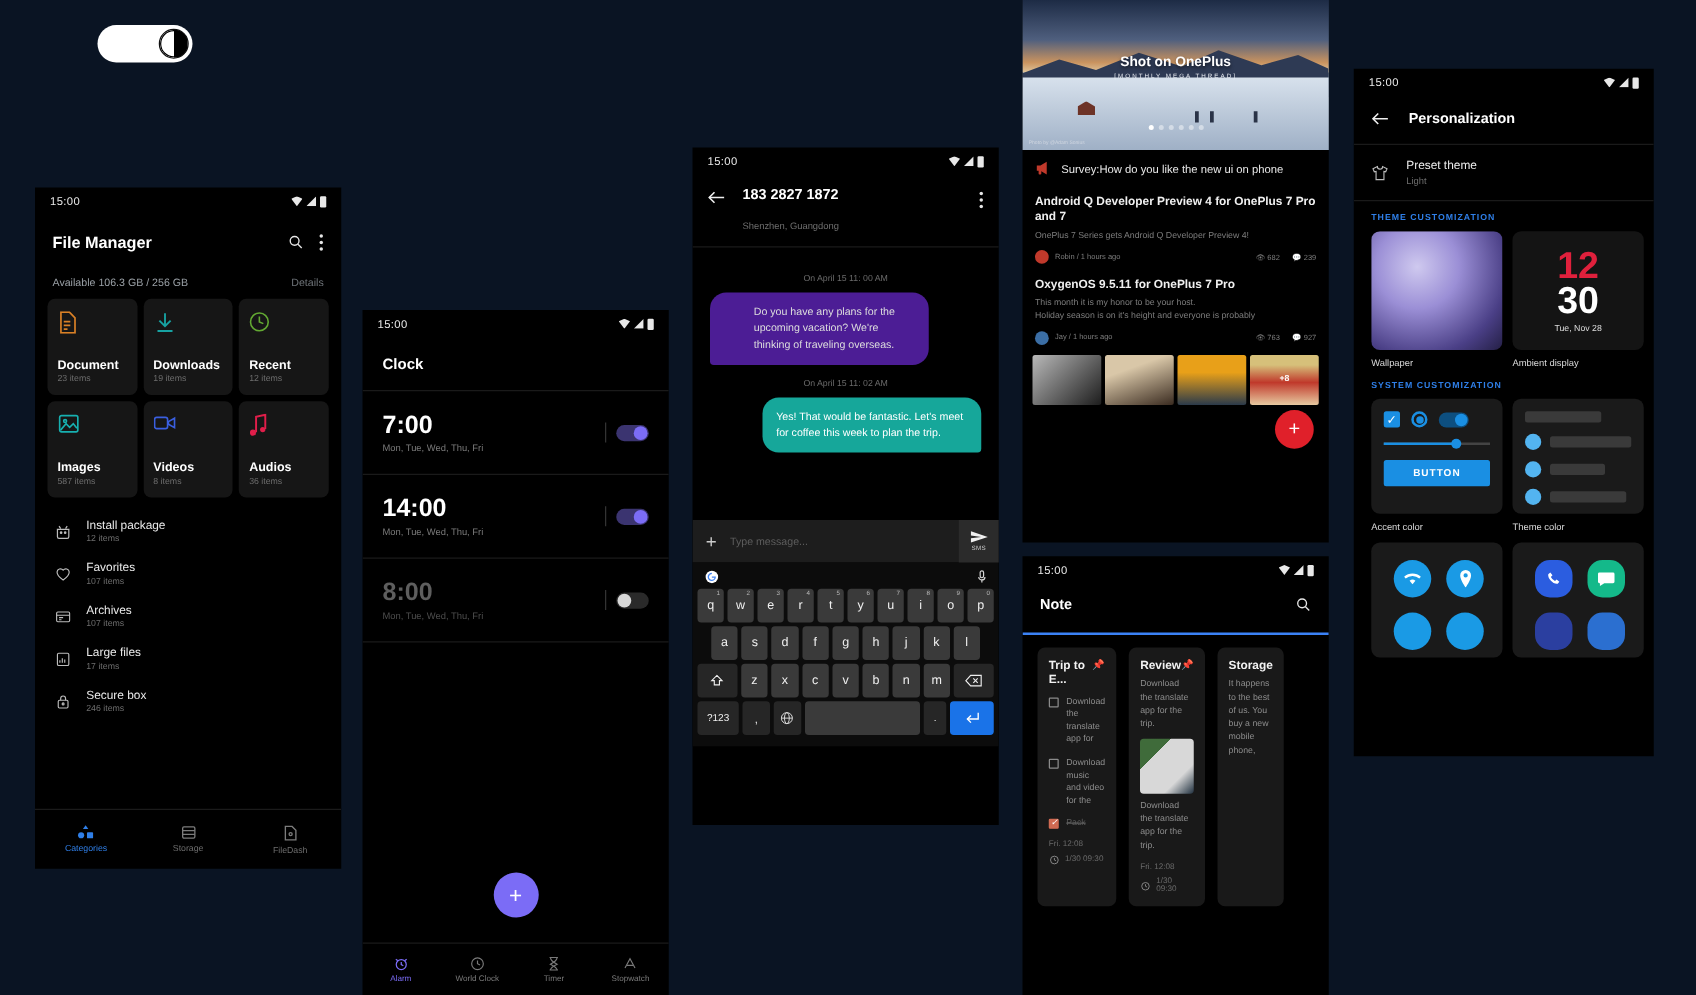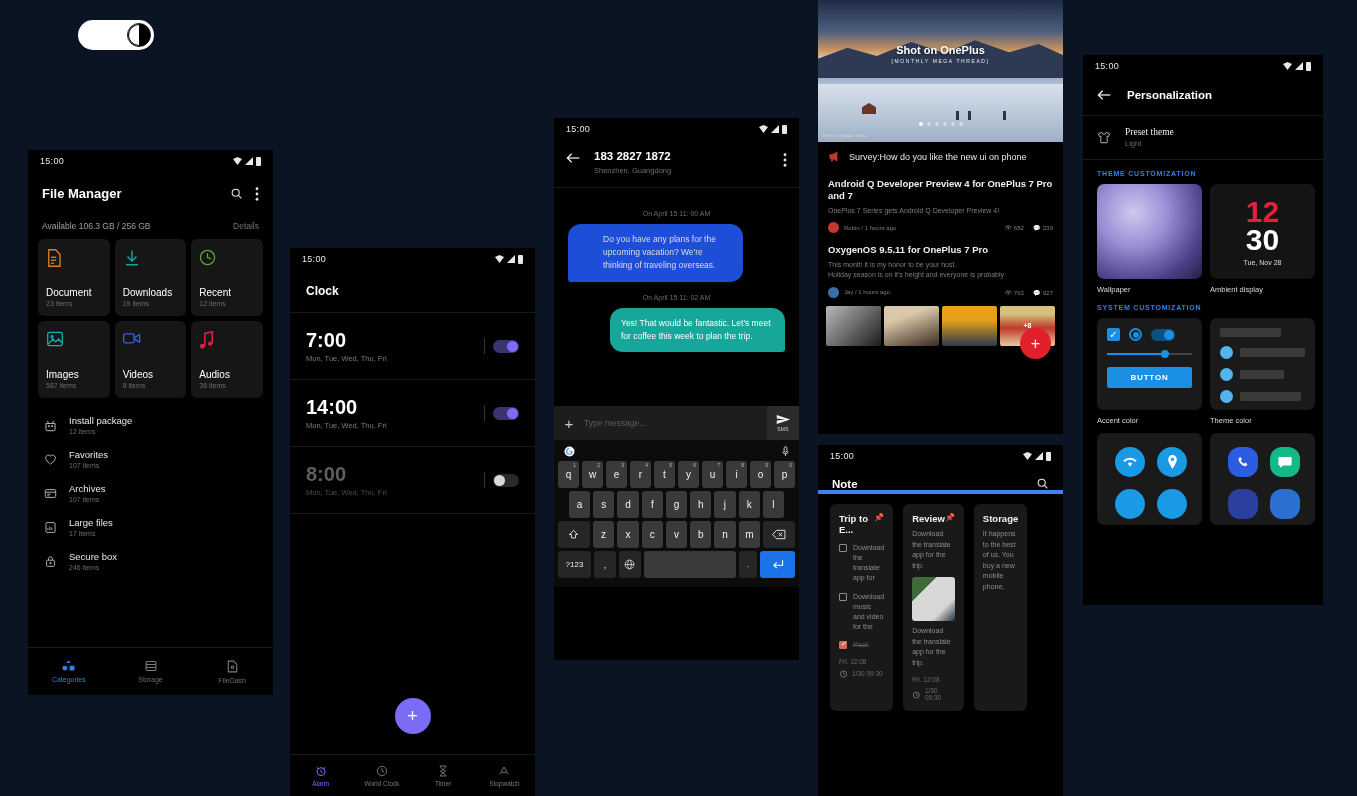--- a/index.html
+++ b/index.html
@@ -38,21 +38,21 @@
   .fm-title { display:flex; align-items:center; justify-content:space-between;
      padding:14px 14px 16px; }
   .fm-title h1 { font-size:13px; font-weight:bold; }
   .fm-acts { display:flex; align-items:center; gap:12px; }
   .avail { display:flex; justify-content:space-between; padding:4px 14px 8px;
      font-size:8.5px; color:#9aa0a6; }
   .avail .det { color:#6e7378; }
   .tiles { display:grid; grid-template-columns:repeat(3,1fr); gap:5px; padding:0 10px; }
   .tile { background:#161616; border-radius:6px; padding:10px 8px 9px; height:77px;
      display:flex; flex-direction:column; justify-content:space-between; }
-  .tile .tlabel { font-size:10px; font-weight:normal; color:#fff; }
+  .tile .tlabel { font-size:10px; font-weight:bold; color:#fff; }
   .tile .tcount { font-size:7px; color:#6d6d6d; margin-top:2px; }
   .fm-list { margin-top:10px; }
   .fm-row { display:flex; align-items:center; gap:12px; padding:7px 16px; }
   .fm-row .rl { font-size:9.5px; color:#eaeaea; }
   .fm-row .rc { font-size:7px; color:#6d6d6d; margin-top:2px; }
   .fm-tabs { position:absolute; bottom:0; left:0; right:0; height:48px;
      display:flex; border-top:1px solid #1b1b1b; }
   .fm-tab { flex:1; display:flex; flex-direction:column; align-items:center;
      justify-content:center; gap:4px; font-size:7px; color:#6d6d6d; }
   .fm-tab.active { color:#2f7fe8; }
@@ -83,26 +83,26 @@
      display:flex; border-top:1px solid #1a1a1a; }
   .clk-tab { flex:1; display:flex; flex-direction:column; align-items:center;
      justify-content:center; gap:3px; font-size:6.5px; color:#7a7a7a; }
   .clk-tab.active { color:#7b6cf6; }
 
   
   #msgApp { left:554px; top:118px; width:245px; height:542px; }
   .ms-head { display:flex; align-items:flex-start; gap:14px; padding:10px 12px 12px;
      border-bottom:1px solid #1a1a1a; }
   .ms-head .mh-num { font-size:11.5px; font-weight:bold; }
-  .ms-head .mh-loc { font-size:7.5px; color:#6f6f6f; margin-top:4px; }
+  .ms-head .mh-loc { font-size:7.5px; color:#6f6f6f; margin-top:14px; }
   .ms-body { padding:18px 14px 8px; height:218px; }
   .stamp { text-align:center; font-size:7px; color:#6a6a6a; margin:4px 0 7px; }
   .bub { max-width:175px; padding:9px 11px; font-size:8.5px; line-height:1.55;
      border-radius:13px; }
-  .bub.them { background:#1d4ed8; color:#ddd; border-bottom-left-radius:3px;padding-left:35px; }
+  .bub.them { background:#4c1d95; color:#ddd; border-bottom-left-radius:3px;padding-left:35px; }
   .bub.me { background:#16a79a; color:#fff; margin-left:auto;
      border-bottom-right-radius:3px; }
   .composer { display:flex; align-items:center; background:#1d1d1d; height:34px; }
   .composer .plus { width:30px; text-align:center; font-size:15px; color:#ccc; }
   .composer .ph { flex:1; font-size:8.5px; color:#5d5d5d; }
   .sendbtn { width:32px; height:34px; background:#2b2b2b; display:flex;
      flex-direction:column; align-items:center; justify-content:center; gap:1px; }
   .sendbtn .sms { font-size:5px; color:#cfcfcf; letter-spacing:.3px; }
   
   .kb { background:#0c0c0c; padding:3px 4px 6px; }
@@ -113,21 +113,21 @@
      display:flex; align-items:center; justify-content:center;
      font-size:10px; color:#f1f1f1; position:relative; }
   .key .sup { position:absolute; top:1px; right:3px; font-size:5px; color:#b9b9b9; }
   .key.dark { background:#262626; }
   .key.space { flex:4.2; }
   .key.enter { background:#1a73e8; flex:1.6; }
   .key.wide { flex:1.5; }
 
   
   #newsApp { left:818px; top:0px; width:245px; height:434px; }
-  .hero { height:142px; position:relative;
+  .hero { height:120px; position:relative;
      background:linear-gradient(180deg,#2b3f63 0%, #6f86a8 42%, #b9c8da 62%, #8ea2bb 100%); }
   .hero .sky { position:absolute; left:0; right:0; top:0; height:58px;
      background:linear-gradient(180deg,#1d2b45 0%,#4f5f7e 55%,#c9935f 86%,#dfc49a 100%); }
   .hero .mtn { position:absolute; left:0; right:0; top:32px; height:46px;
      background:#2e3a54; clip-path:polygon(0 100%,0 58%,12% 34%,24% 52%,38% 22%,
        52% 46%,64% 18%,78% 44%,90% 26%,100% 50%,100% 100%); }
   .hero .snow { position:absolute; left:0; right:0; bottom:0; height:58px;
      background:linear-gradient(180deg,#d7e1ec,#9fb0c6); }
   .hero .cabin { position:absolute; left:44px; bottom:28px; width:14px; height:11px;
      background:#6d3327; clip-path:polygon(0 100%,0 38%,50% 0,100% 38%,100% 100%); }
@@ -160,21 +160,21 @@
   .g4 { background:linear-gradient(180deg,#d6c07a 20%,#c0392b 55%,#e7c9a0); }
   .g4 .plus8 { position:absolute; inset:0; display:flex; align-items:center;
      justify-content:center; font-size:7px; color:#fff; font-weight:bold; }
   .redfab { position:absolute; right:12px; top:328px; width:31px; height:31px;
      border-radius:50%; background:#e0202a; display:flex; align-items:center;
      justify-content:center; color:#fff; font-size:16px; line-height:1; }
 
   
   #noteApp { left:818px; top:445px; width:245px; height:351px; }
   .nt-head { display:flex; align-items:center; justify-content:space-between;
-     padding:10px 14px 0; border-bottom:4px solid #3b82f6;gap:16px; }
+     padding:10px 14px 16px; border-bottom:2px solid #3b82f6;gap:16px; }
   .nt-head h1 { font-size:11.5px; font-weight:bold; }
   .ngrid { display:grid; grid-template-columns:1fr 1fr 1fr 1fr; gap:10px; padding:10px 12px; }
   .ncard { background:#191919; border-radius:6px; padding:9px 9px 10px; }
   .ncard .nhd { display:flex; justify-content:space-between; align-items:flex-start; }
   .ncard h4 { font-size:9.5px; font-weight:bold; color:#f2f2f2; }
   .pin { color:#c05a3e; font-size:8px; }
   .todo { display:flex; gap:6px; margin-top:8px; }
   .cbx { width:8px; height:8px; border:1px solid #8b8b8b; border-radius:1px;
      flex:0 0 auto; margin-top:1px; }
   .cbx.checked { background:#d06a52; border-color:#d06a52; position:relative; }
@@ -188,21 +188,21 @@
   .nfoot { font-size:6.5px; color:#6a6a6a; margin-top:8px; }
   .nfoot .rem { display:flex; align-items:center; gap:4px; margin-top:4px; }
 
   
   #persApp { left:1083px; top:55px; width:240px; height:550px; }
   .ps-head { display:flex; align-items:center; gap:16px; padding:12px 14px 14px;
      border-bottom:1px solid #1a1a1a; }
   .ps-head h1 { font-size:11.5px; font-weight:bold; }
   .ps-row { display:flex; align-items:center; gap:14px; padding:11px 14px;
      border-bottom:1px solid #1a1a1a; }
-  .ps-row .pr-t { font-size:9.5px; color:#ededed;font-family:Liberation Serif, serif; }
+  .ps-row .pr-t { font-size:9.5px; color:#ededed; }
   .ps-row .pr-s { font-size:7.5px; color:#6d6d6d; margin-top:2px; }
   .sect { font-size:7px; font-weight:bold; letter-spacing:.8px; color:#2f7fe8;
      padding:10px 14px 7px; }
   .prow { display:flex; gap:8px; padding:0 14px; }
   .pcard { width:105px; flex:0 0 auto; }
   .pcard .pc-box { height:95px; border-radius:7px; background:#141414; overflow:hidden;
      display:flex; align-items:center; justify-content:center; }
   .pcard .pc-lab { font-size:7.5px; color:#d9d9d9; margin-top:6px; }
   .wp { width:100%; height:100%;
      background:radial-gradient(circle at 35% 30%, #cfc9ef 0%, #9b8fd6 35%, #4a3f86 75%, #241f45 100%); }

